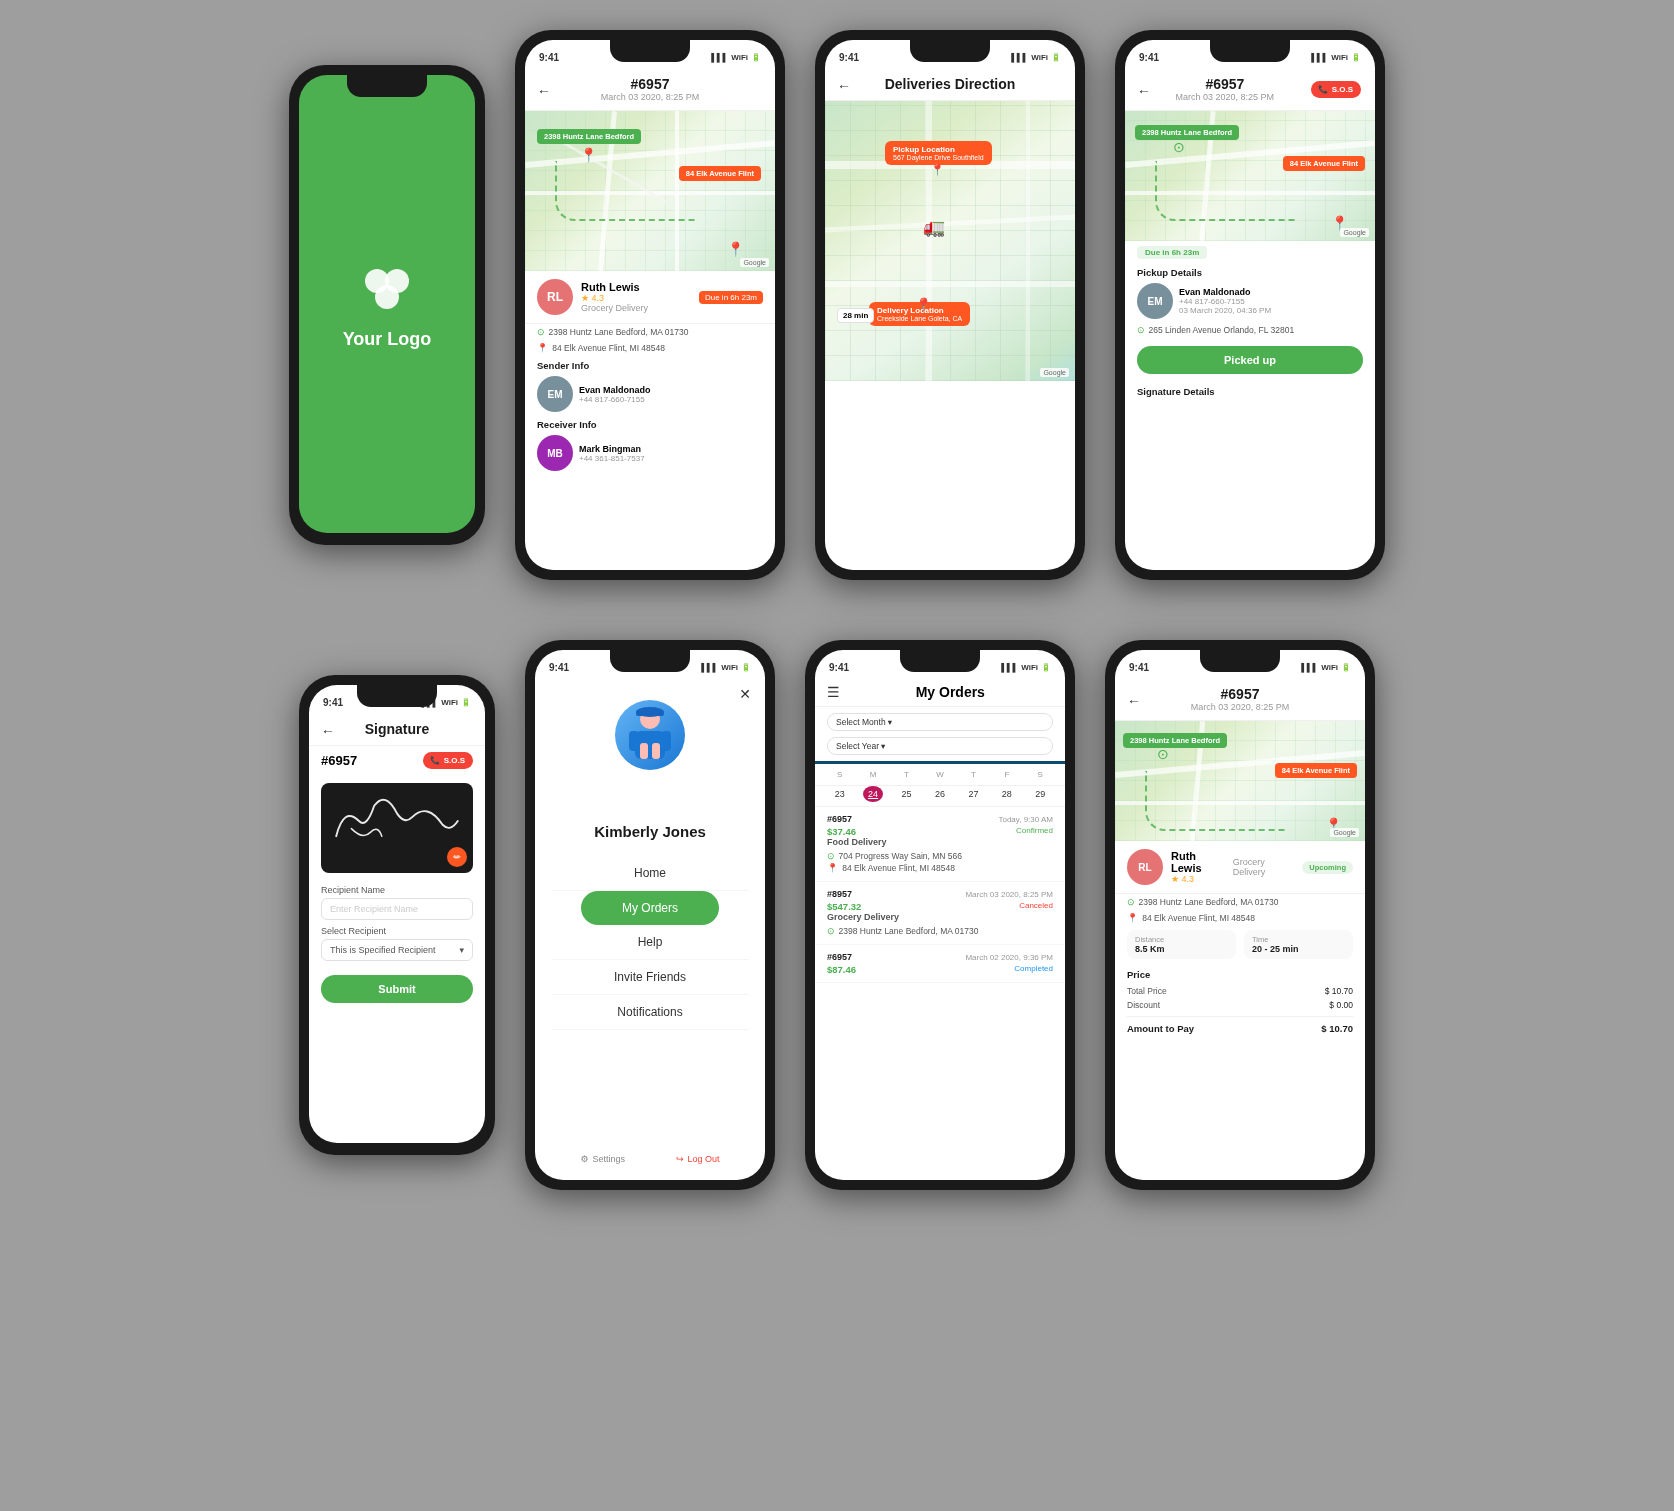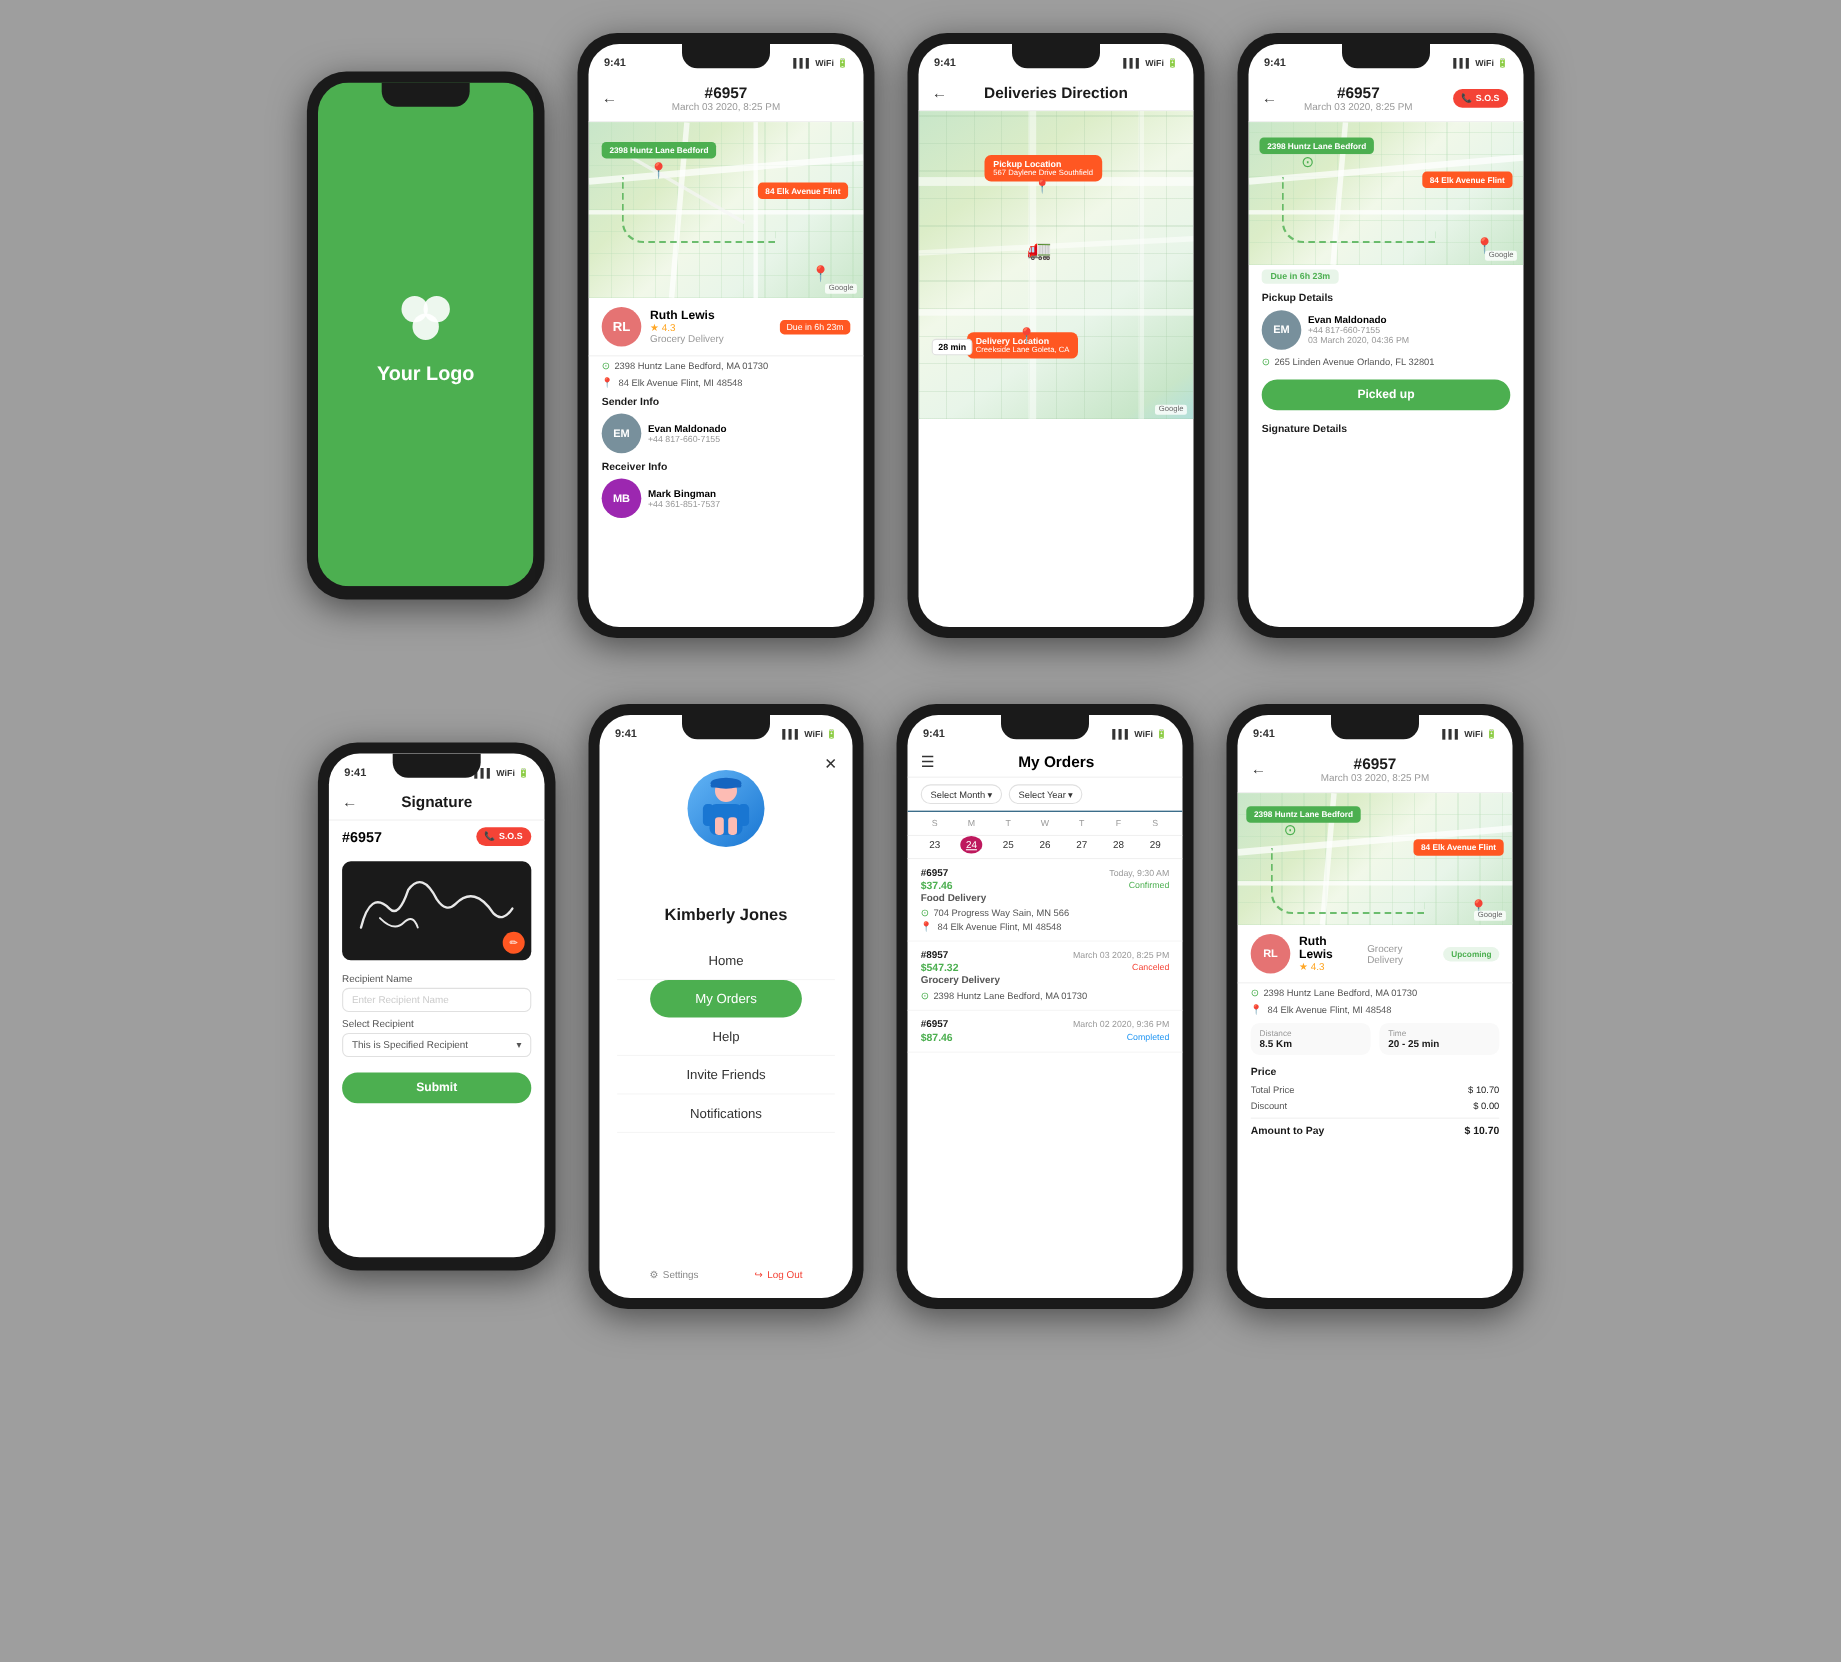--- a/index.html
+++ b/index.html
@@ -16,21 +16,21 @@
       display: flex;
       flex-direction: row;
       justify-content: center;
       align-items: center;
       gap: 30px;
       padding: 30px 40px;
     }
 
     
     .phone {
-      width: 216px;
+      width: 196px;
       min-height: 480px;
       background: #1a1a1a;
       border-radius: 36px;
       padding: 10px;
       position: relative;
       box-shadow: 0 8px 32px rgba(0,0,0,0.5);
       flex-shrink: 0;
     }
     .phone-inner {
       border-radius: 28px;
@@ -290,21 +290,22 @@
       color: #fff;
       border-radius: 20px;
       margin: 0 30px;
       width: calc(100% - 60px);
       border-bottom: none;
     }
     .filter-row {
       display: flex;
       gap: 6px;
       padding: 6px 12px;
-      border-bottom: 1px solid #0c4a6e;
+      border-bottom: 3px solid #0c4a6e;
+      flex-direction: column;
     }
     .filter-select {
       border: 1px solid #e0e0e0;
       border-radius: 16px;
       padding: 3px 8px;
       font-size: 8.5px;
       display: flex;
       align-items: center;
       gap: 2px;
       color: #333;

